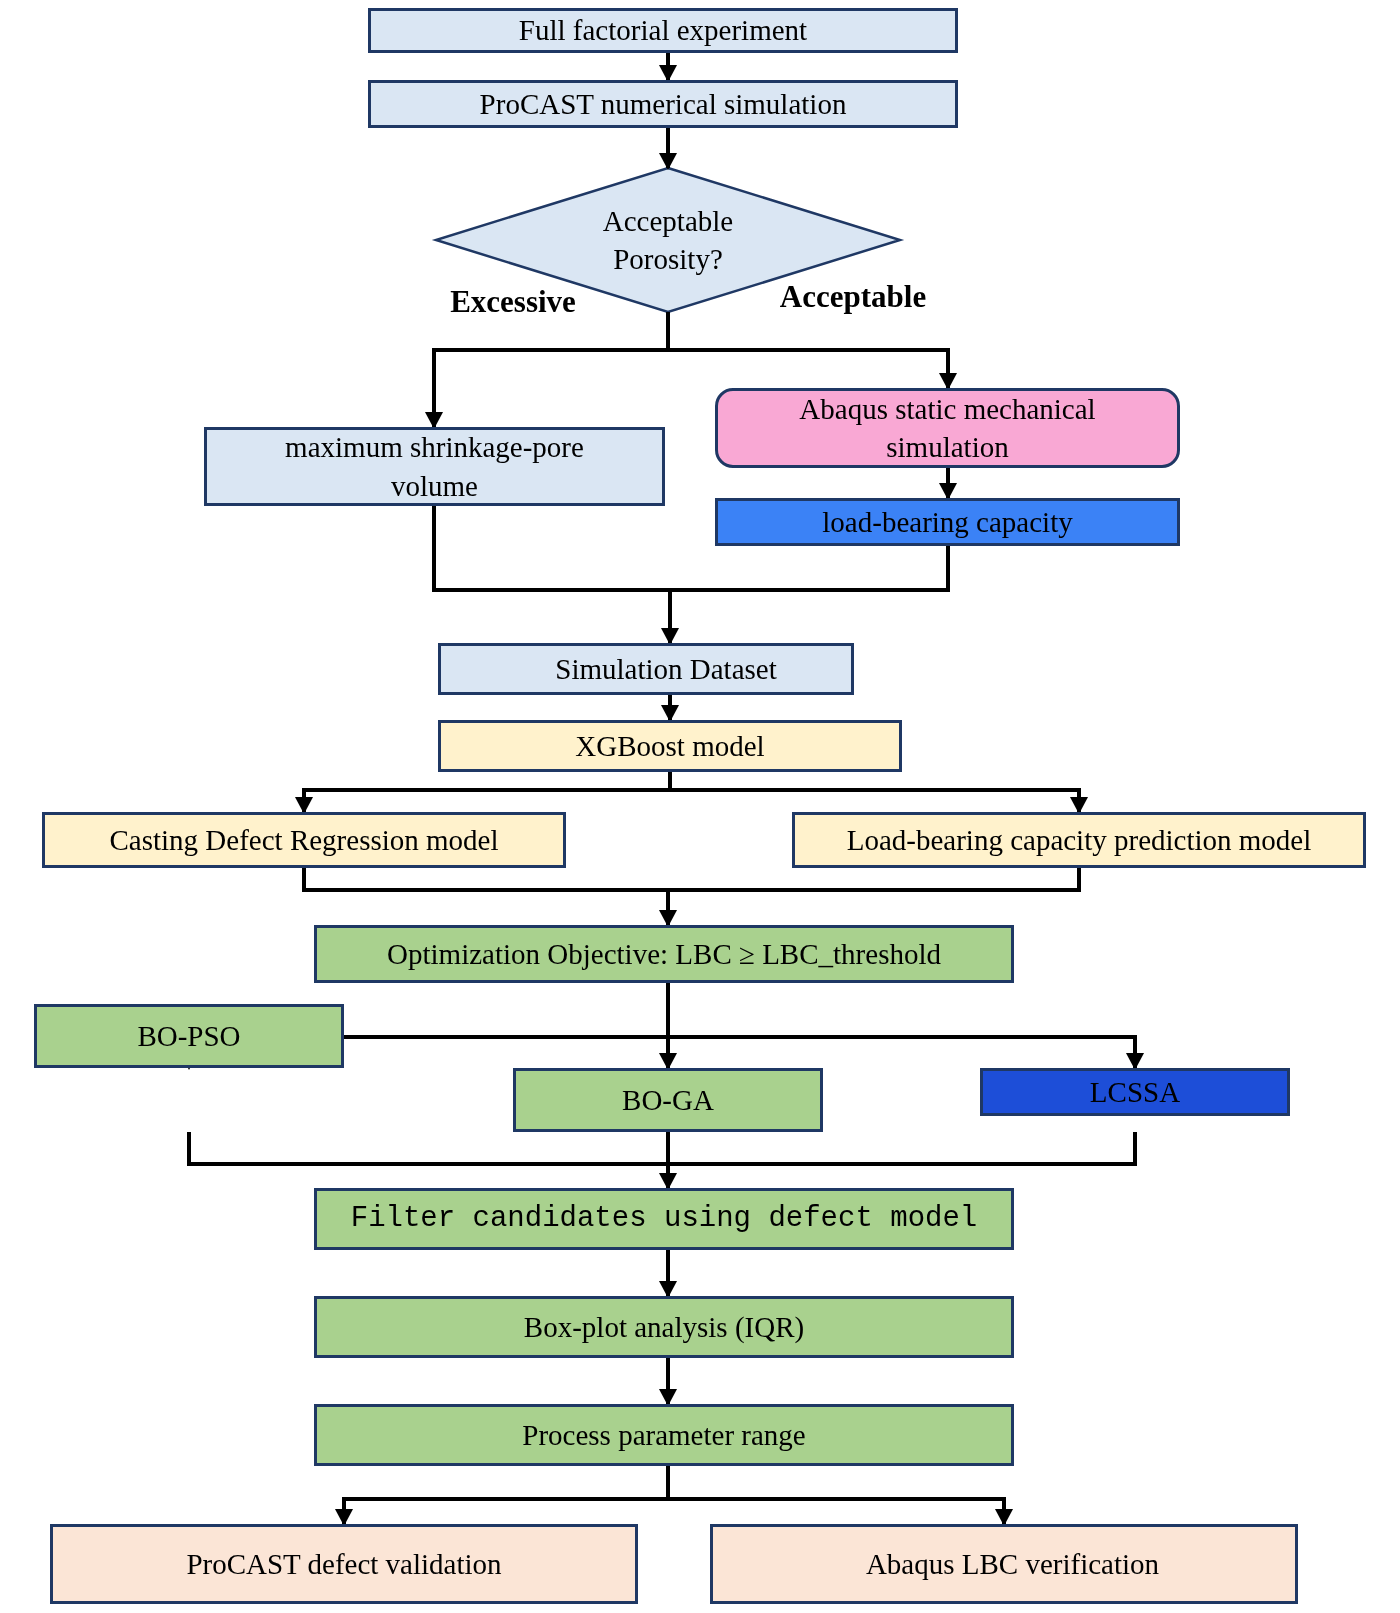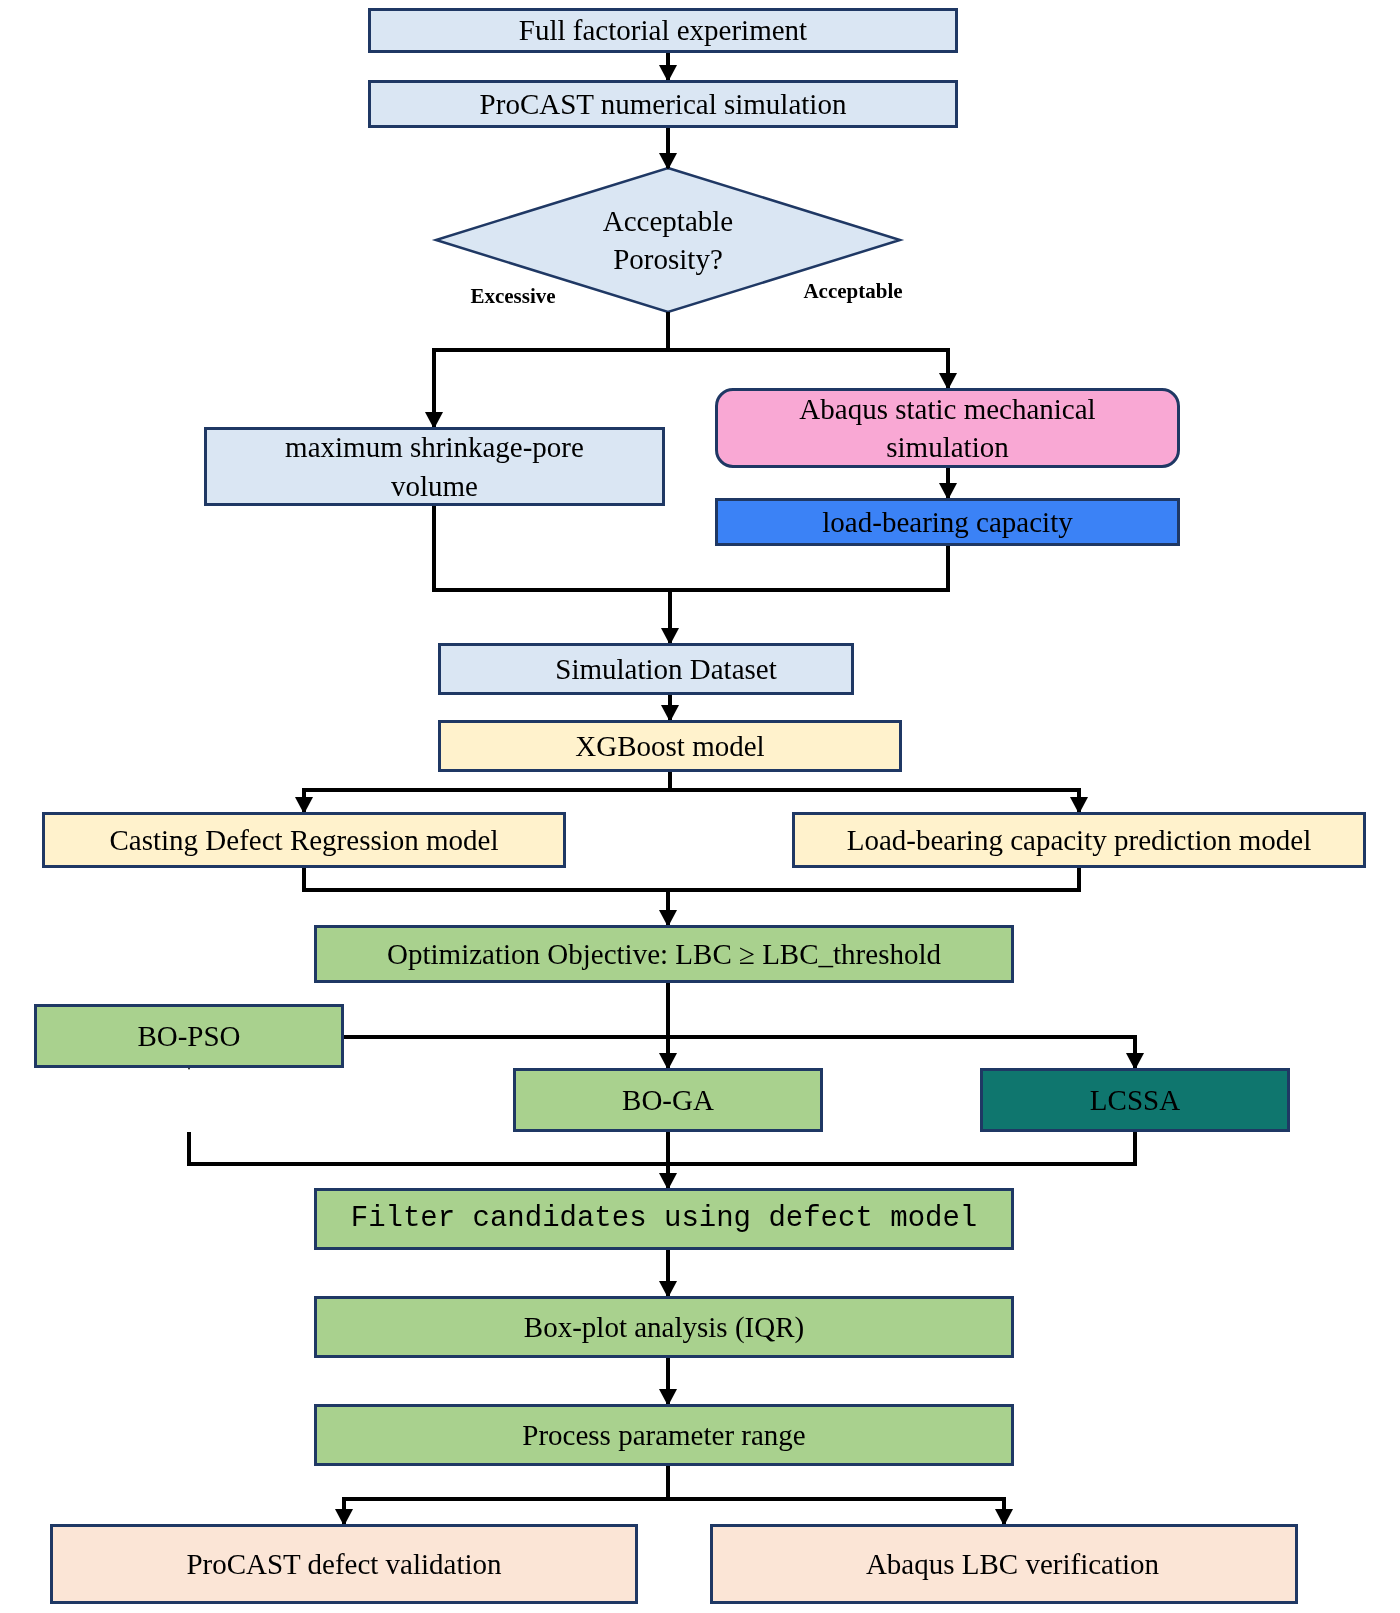--- a/index.html
+++ b/index.html
@@ -28,21 +28,21 @@
     font-size: 29px;
     line-height: 1.32;
     white-space: pre-line;
     padding: 2px 8px;
   }
   .node.rect { border: 3px solid #1f3864; }
   .node.diamond-label { border: none; background: transparent !important; }
   .branch-label {
     position: absolute;
     font-weight: bold;
-    font-size: 21px;
+    font-size: 31px;
     text-align: center;
     white-space: nowrap;
   }
 </style>
 </head>
 <body>
 
 <div class="canvas">
   <svg class="connectors" xmlns="http://www.w3.org/2000/svg">
       <defs>
@@ -85,21 +85,21 @@
     <div class="node rect" style="left: 687px; top: 388px; width: 465px; height: 80px; background: #f9a8d4; border-radius: 18px;">Abaqus static mechanical
 simulation</div>
     <div class="node rect" style="left: 687px; top: 498px; width: 465px; height: 48px; background: #3b82f6;">load-bearing capacity</div>
     <div class="node rect" style="left: 410px; top: 643px; width: 416px; height: 52px; background: rgb(218, 230, 243); padding-left: 48px;">Simulation Dataset</div>
     <div class="node rect" style="left: 410px; top: 720px; width: 464px; height: 52px; background: rgb(255, 242, 204);">XGBoost model</div>
     <div class="node rect" style="left: 14px; top: 812px; width: 524px; height: 56px; background: rgb(255, 242, 204);">Casting Defect Regression model</div>
     <div class="node rect" style="left: 764px; top: 812px; width: 574px; height: 56px; background: rgb(255, 242, 204);">Load-bearing capacity prediction model</div>
     <div class="node rect" style="left: 286px; top: 925px; width: 700px; height: 58px; background: rgb(169, 209, 142);">Optimization Objective: LBC ≥ LBC_threshold</div>
     <div class="node rect" style="left: 6px; top: 1004px; width: 310px; height: 64px; background: rgb(169, 209, 142);">BO-PSO</div>
     <div class="node rect" style="left: 485px; top: 1068px; width: 310px; height: 64px; background: rgb(169, 209, 142);">BO-GA</div>
-    <div class="node rect" style="left: 952px; top: 1068px; width: 310px; height: 64px; background: #0f766e;">LCSSA</div>
+    <div class="node rect" style="left: 952px; top: 1068px; width: 310px; height: 48px; background: #1d4ed8;">LCSSA</div>
     <div class="node rect" style="left: 286px; top: 1188px; width: 700px; height: 62px; background: rgb(169, 209, 142); font-family: Liberation Mono, monospace;">Filter candidates using defect model</div>
     <div class="node rect" style="left: 286px; top: 1296px; width: 700px; height: 62px; background: rgb(169, 209, 142);">Box-plot analysis (IQR)</div>
     <div class="node rect" style="left: 286px; top: 1404px; width: 700px; height: 62px; background: rgb(169, 209, 142);">Process parameter range</div>
     <div class="node rect" style="left: 22px; top: 1524px; width: 588px; height: 80px; background: rgb(251, 229, 214);">ProCAST defect validation</div>
     <div class="node rect" style="left: 682px; top: 1524px; width: 588px; height: 80px; background: rgb(251, 229, 214); padding-left: 25px;">Abaqus LBC verification</div>
     <div class="branch-label" style="left: 390px; top: 284px; width: 190px;">Excessive</div>
     <div class="branch-label" style="left: 718px; top: 279px; width: 214px;">Acceptable</div>
   </div>
 
 </body></html>

